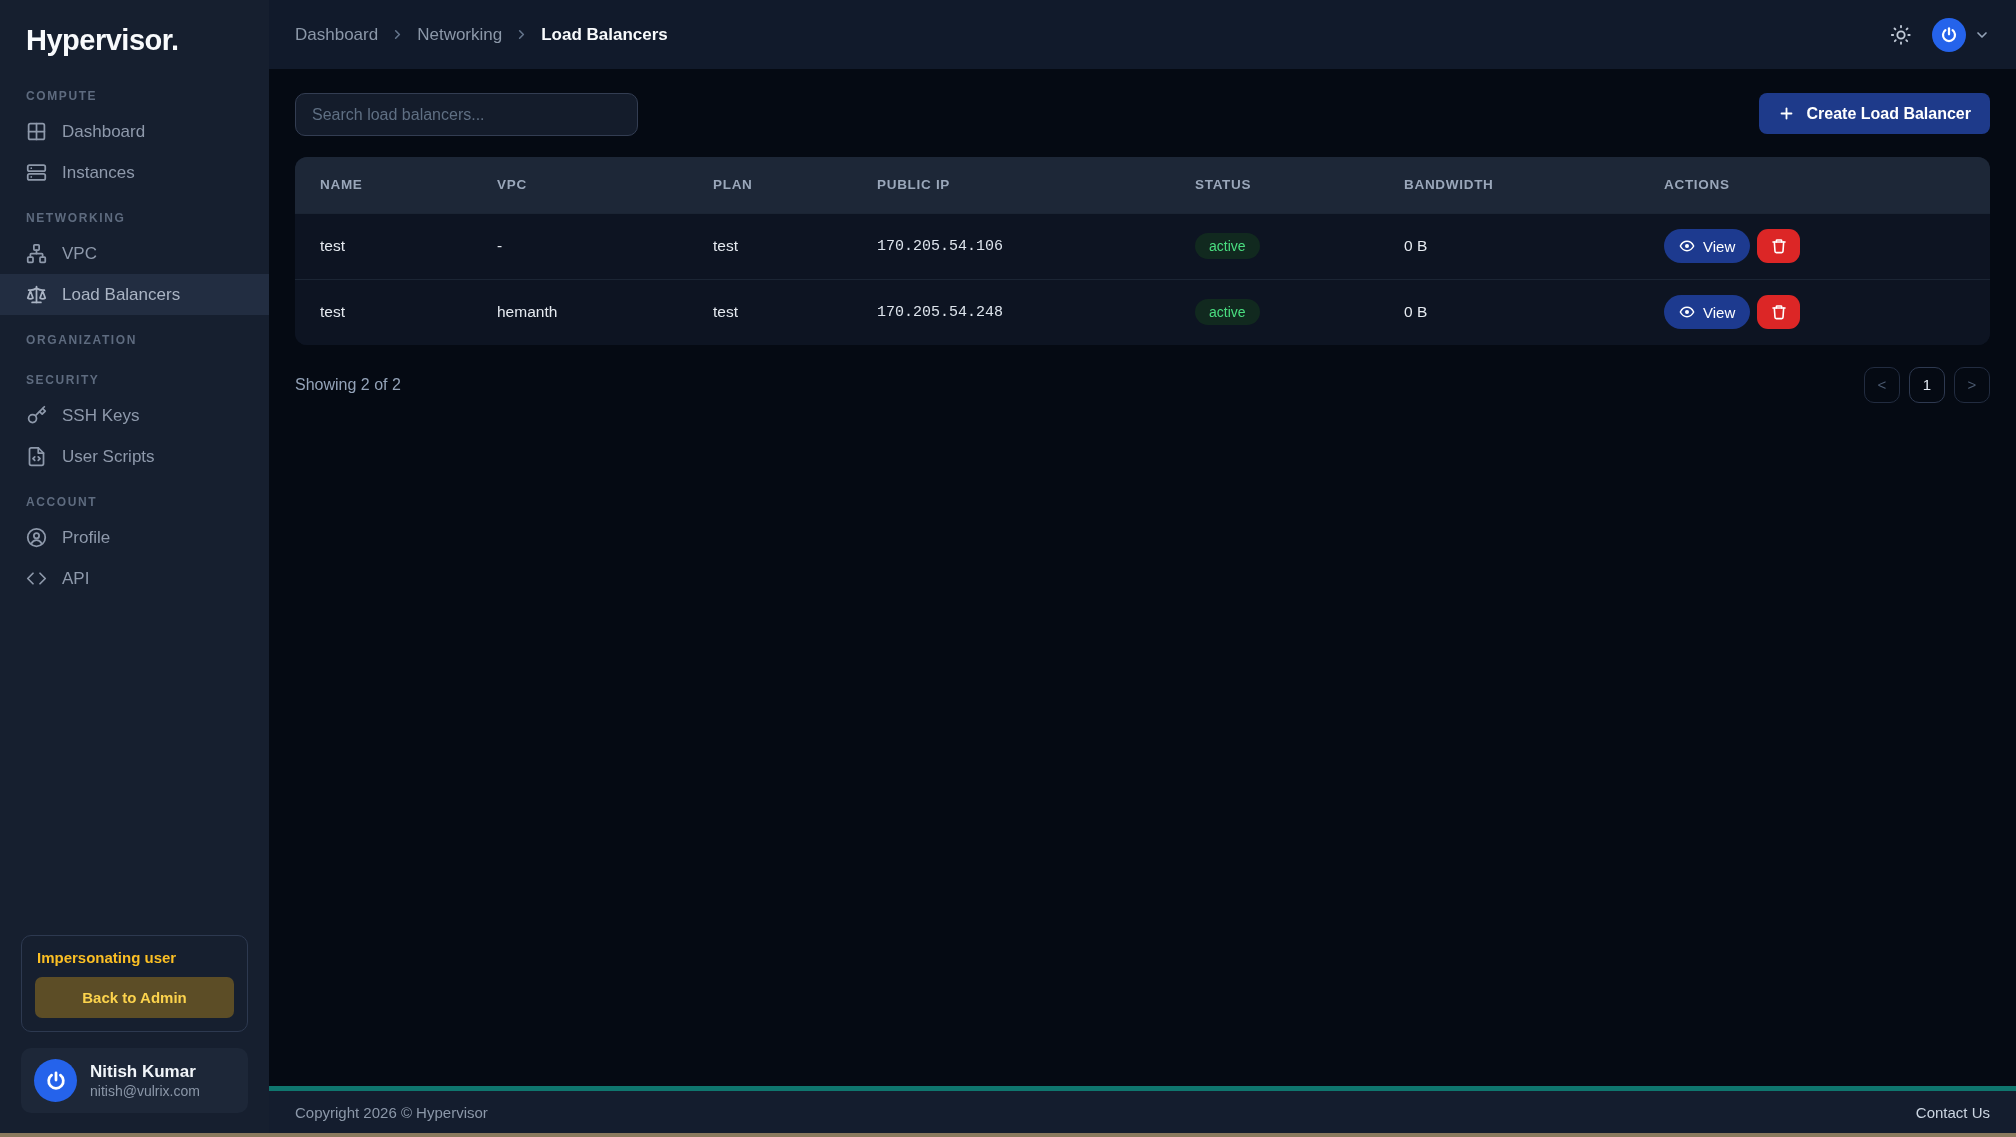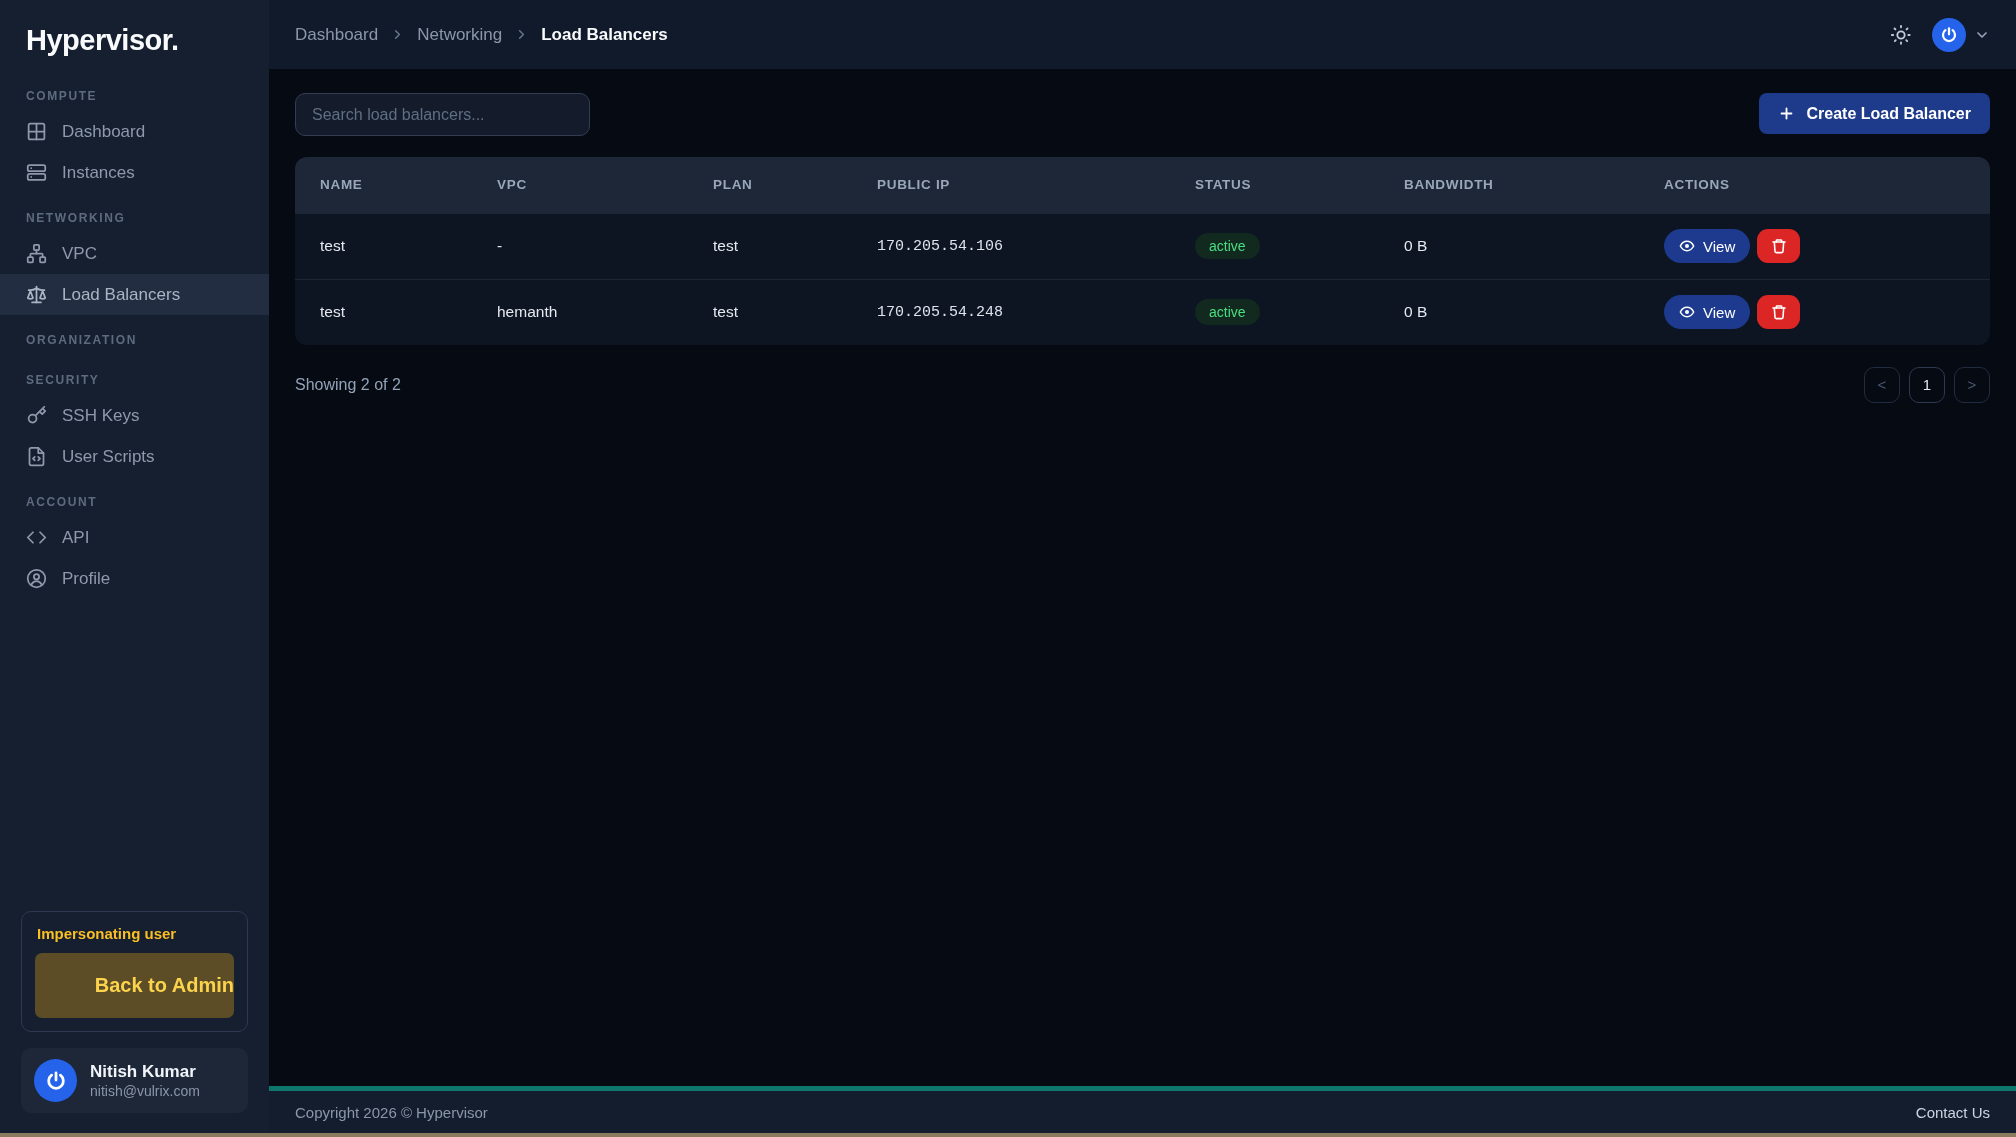--- a/index.html
+++ b/index.html
@@ -31,21 +31,21 @@
   .nav-item svg { width:21px; height:21px; flex:0 0 auto; }
   .nav-item.active { background:#222d41; color:#aab4c4; }
 
   .sidebar-bottom { margin-top:auto; }
   .impersonation {
     margin:0 21px 16px; border:1px solid #2d3950; border-radius:10px; padding:13px 13px 13px;
   }
   .impersonation-label { color:#fbbf24; font-size:15px; font-weight:700; margin-bottom:11px; text-align:left; padding-left:2px; }
   .back-admin-btn {
     display:block; width:100%; background:#5c4d26; color:#fcd34d; border:none;
-    font-family:inherit; font-size:20px; font-weight:700; padding:21px 0; border-radius:7px; cursor:pointer;text-align:right;
+    font-family:inherit; font-size:15px; font-weight:700; padding:12px 0; border-radius:7px; cursor:pointer;
   }
   .user-card {
     margin:0 21px 20px; background:#1d2738; border-radius:10px; padding:11px 13px;
     display:flex; align-items:center; gap:13px; cursor:pointer;
   }
   .avatar { border-radius:50%; background:#2563eb; display:flex; align-items:center; justify-content:center; flex:0 0 auto; }
   .avatar.lg { width:43px; height:43px; }
   .avatar.sm { width:34px; height:34px; }
   .user-name { font-size:17px; font-weight:700; color:#f1f5f9; line-height:1.25; }
   .user-email { font-size:14px; color:#8b97a8; line-height:1.3; }
@@ -67,21 +67,21 @@
   }
   .topbar-search input::placeholder { color:#64748b; }
   .topbar-search .mag { position:absolute; left:12px; top:8px; }
   .icon-btn { background:none; border:none; cursor:pointer; display:flex; align-items:center; color:#b6c0ce; }
   .avatar-chevron { display:flex; align-items:center; gap:8px; cursor:pointer; }
 
   
   .main { position:absolute; left:269px; right:0; top:69px; bottom:51px; background:#050a13; padding:24px 26px; }
   .toolbar { display:flex; align-items:flex-start; justify-content:space-between; }
   .lb-search {
-    width:295px; height:43px; background:#141c2b; border:1px solid #333d52; border-radius:10px;
+    width:343px; height:43px; background:#141c2b; border:1px solid #333d52; border-radius:10px;
     color:#e2e8f0; font-family:inherit; font-size:16px; padding:0 16px; outline:none;
   }
   .lb-search::placeholder { color:#5f6f83; }
   .create-btn {
     display:flex; align-items:center; gap:11px; height:41px; padding:0 19px;
     background:#1e3a8a; color:#ffffff; border:none; border-radius:8px;
     font-family:inherit; font-size:16px; font-weight:600; cursor:pointer;
   }
 
   .table-wrap { margin-top:21px; border-radius:12px; overflow:hidden; background:#0e1524; }
@@ -196,32 +196,32 @@
             <path d="M14 2v6h6"></path>
             <path d="m10 12.5-2 2 2 2"></path>
             <path d="m14 12.5 2 2-2 2"></path>
           </svg>
         <span>User Scripts</span>
       </div>
 
       <div class="nav-label">Account</div>
       <div class="nav-item">
         <svg viewBox="0 0 24 24" fill="none" stroke="currentColor" stroke-width="2" stroke-linecap="round" stroke-linejoin="round">
-            <polyline points="16 18 22 12 16 6"></polyline>
-            <polyline points="8 6 2 12 8 18"></polyline>
-          </svg>
-        <span>API</span>
-      </div>
-      <div class="nav-item">
-        <svg viewBox="0 0 24 24" fill="none" stroke="currentColor" stroke-width="2" stroke-linecap="round" stroke-linejoin="round">
             <circle cx="12" cy="12" r="10"></circle>
             <circle cx="12" cy="10" r="3"></circle>
             <path d="M6.5 18.5a6 6 0 0 1 11 0"></path>
           </svg>
         <span>Profile</span>
+      </div>
+      <div class="nav-item">
+        <svg viewBox="0 0 24 24" fill="none" stroke="currentColor" stroke-width="2" stroke-linecap="round" stroke-linejoin="round">
+            <polyline points="16 18 22 12 16 6"></polyline>
+            <polyline points="8 6 2 12 8 18"></polyline>
+          </svg>
+        <span>API</span>
       </div>
     </nav>
 
     <div class="sidebar-bottom">
       <div class="impersonation">
         <div class="impersonation-label">Impersonating user</div>
         <button class="back-admin-btn">Back to Admin</button>
       </div>
       <div class="user-card">
         <div class="avatar lg">

